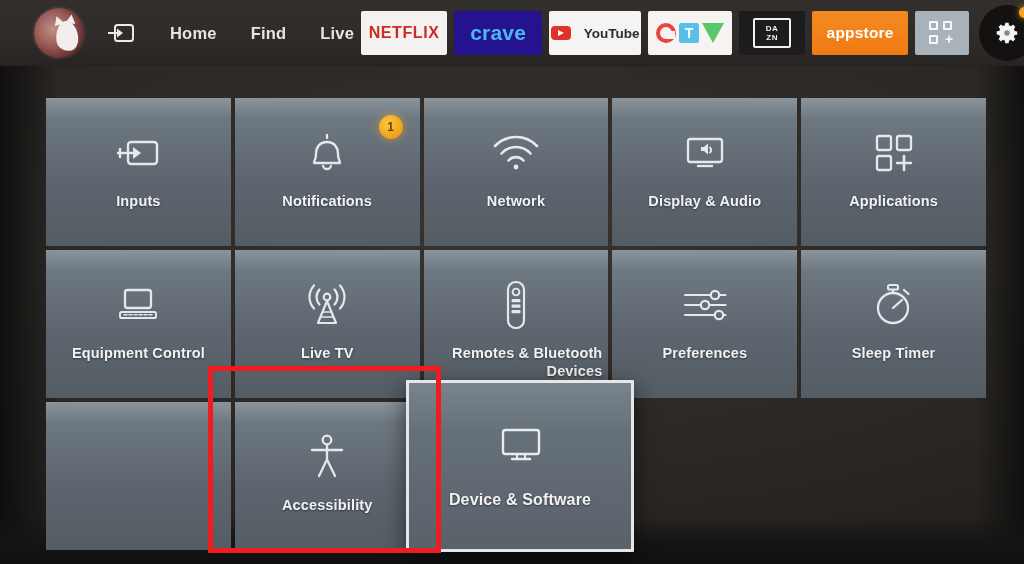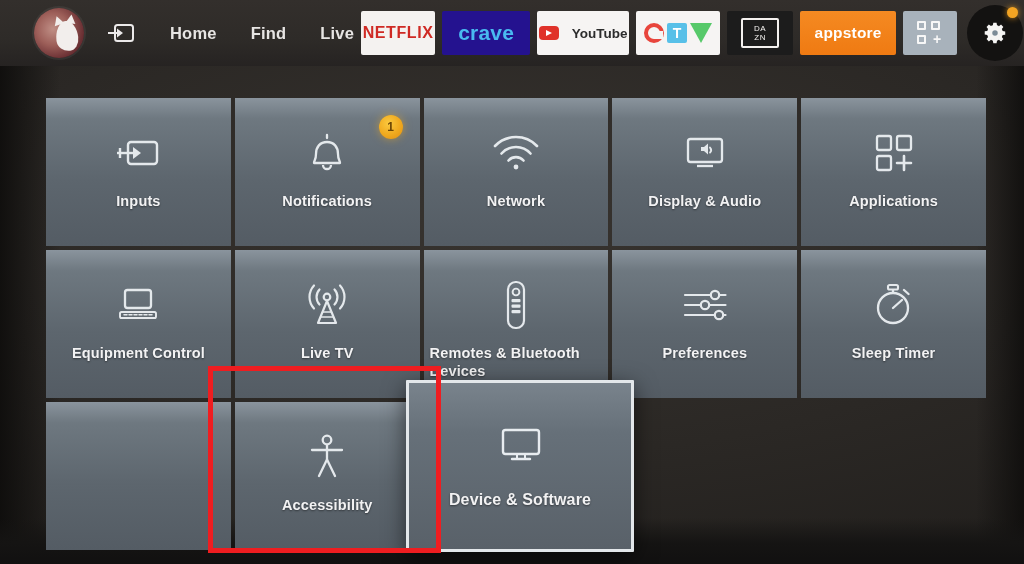--- a/index.html
+++ b/index.html
@@ -105,21 +105,21 @@
     flex: 0 0 auto;
     height: 44px;
     margin-left: 7px;
     border-radius: 2px;
     display: flex;
     align-items: center;
     justify-content: center;
     overflow: hidden;
   }
   .logo-netflix {
-    width: 74px; background: #f4f2f0;
+    width: 86px; background: #f4f2f0;
     color: #cf2a24; font-size: 16px; font-weight: bold;
     letter-spacing: .6px; font-family: "Liberation Sans", sans-serif;
   }
   .logo-crave {
     width: 88px; background: #24128f;
     color: #49b9f0; font-size: 21px; font-weight: bold; letter-spacing: .2px;
   }
   .logo-youtube {
     width: 92px; background: #f6f4f3;
     gap: 13px;
@@ -156,21 +156,21 @@
     border-left: 11px solid transparent;
     border-right: 11px solid transparent;
     border-top: 20px solid #57c96a;
   }
   .logo-dazn { width: 66px; background: #1c1c1c; }
   .dazn-box {
     border: 2px solid #f3f1ef; border-radius: 2px;
     width: 34px; height: 26px;
     display: flex; flex-direction: column;
     align-items: center; justify-content: center;
-    color: #f3f1ef; font-size: 8px; font-weight: normal;
+    color: #f3f1ef; font-size: 8px; font-weight: bold;
     line-height: 9px; letter-spacing: .5px;
   }
   .logo-appstore {
     width: 96px;
     background: linear-gradient(180deg, #f58a22 0%, #ef7a12 100%);
     color: #fff; font-size: 15.5px; font-weight: bold; letter-spacing: .2px;
   }
   .logo-apps {
     width: 54px; background: #a8b2bb;
   }
@@ -230,21 +230,21 @@
   .tile .ic {
     height: 54px;
     display: flex; align-items: center; justify-content: center;
     opacity: .97;
   }
   .tile .lbl {
     margin-top: 12px;
     color: #f2f2f3;
     font-size: 14.5px;
     font-weight: bold;
-    text-align: left;
+    text-align: right;
     line-height: 18px;
     letter-spacing: .15px;
     padding: 0 6px;
     text-shadow: 0 1px 2px rgba(0,0,0,.45);
   }
   .badge {
     position: absolute;
     right: 17px; top: 17px;
     width: 24px; height: 24px;
     border-radius: 50%;

